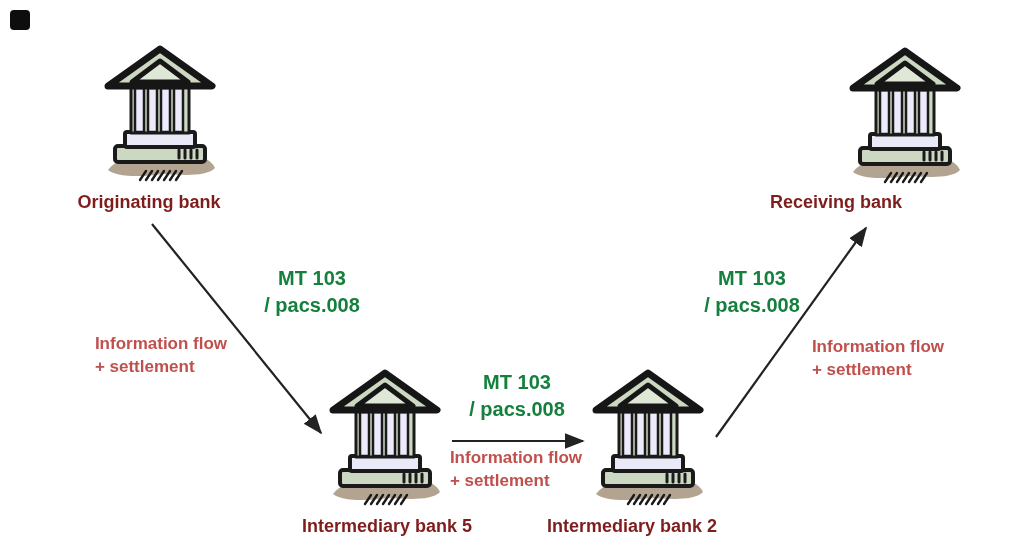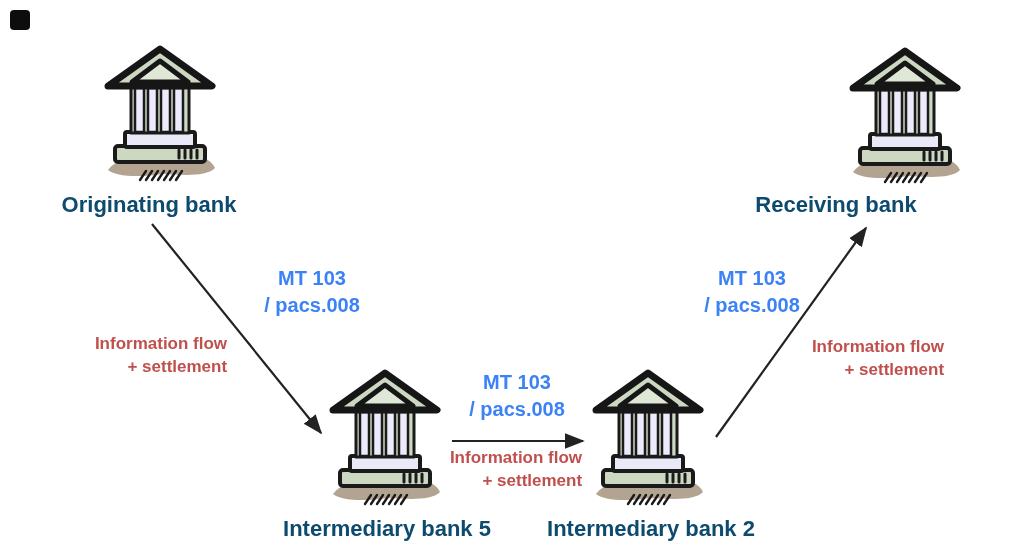--- a/index.html
+++ b/index.html
@@ -22,38 +22,38 @@
     position: absolute;
     left: 0; top: 0;
     width: 1024px; height: 554px;
     pointer-events: none;
   }
   .bank-node { position: absolute; width: 120px; height: 145px; }
   .node-label {
     position: absolute;
     transform: translateX(-50%);
     white-space: nowrap;
-    font-size: 22px;
+    font-size: 18px;
     font-weight: 600;
-    color: #0c4a6e;
+    color: #7f1d1d;
   }
   .msg-label {
     position: absolute;
     transform: translateX(-50%);
     text-align: center;
     white-space: nowrap;
     font-size: 20px;
     font-weight: 600;
     line-height: 27px;
-    color: #3b82f6;
+    color: #15803d;
   }
   .flow-label {
     position: absolute;
     transform: translateX(-50%);
-    text-align: right;
+    text-align: left;
     white-space: nowrap;
     font-size: 17px;
     font-weight: 600;
     line-height: 23px;
     color: #c0504d;
   }
   .defs-svg { position: absolute; width: 0; height: 0; }
 </style>
 </head>
 <body>
@@ -117,21 +117,21 @@
       </svg>
   </div>
   <div class="bank-node" style="left:845px; top:46px;">
     <svg viewBox="0 0 120 145" width="120" height="145">
         <use href="#bank-glyph"></use>
       </svg>
   </div>
 
   <div class="node-label" style="left:149px; top:192px;">Originating bank</div>
   <div class="node-label" style="left:387px; top:516px;">Intermediary bank 5</div>
-  <div class="node-label" style="left:651px; top:516px;">Intermediary bank 2</div>
+  <div class="node-label" style="left:632px; top:516px;">Intermediary bank 2</div>
   <div class="node-label" style="left:836px; top:192px;">Receiving bank</div>
 
   <div class="msg-label" style="left:312px; top:265px;">
     <div>MT 103</div>
     <div>/ pacs.008</div>
   </div>
   <div class="msg-label" style="left:517px; top:369px;">
     <div>MT 103</div>
     <div>/ pacs.008</div>
   </div>

